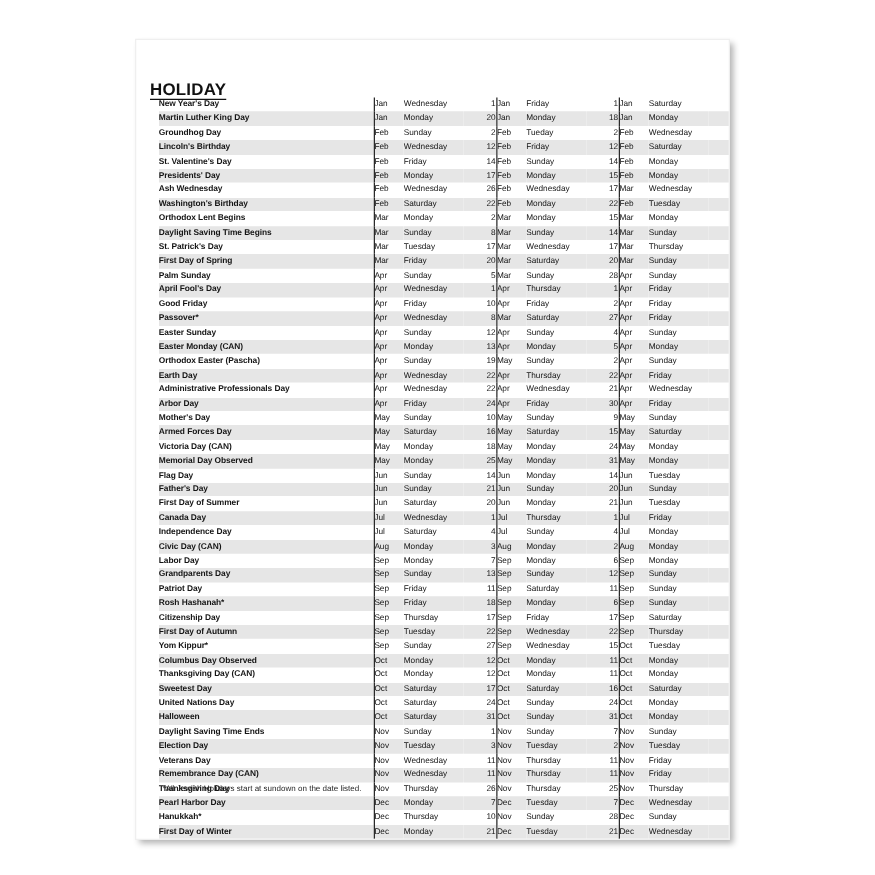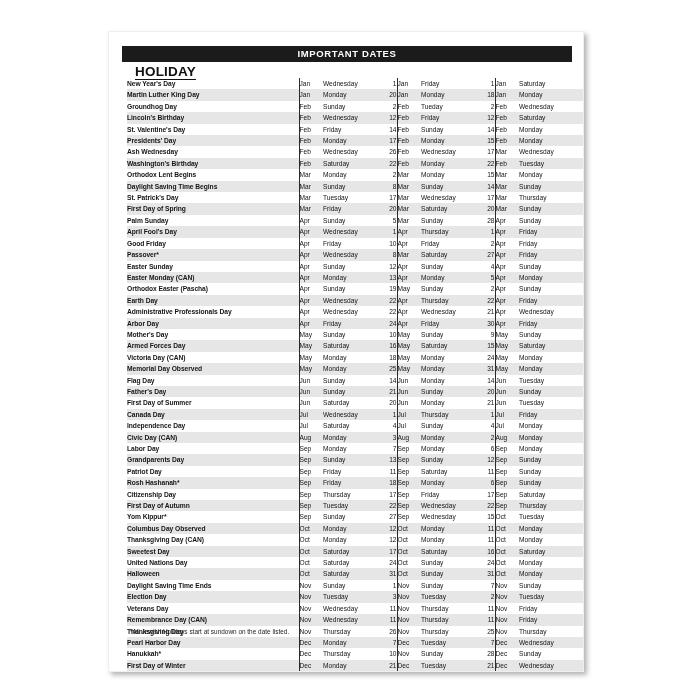--- a/index.html
+++ b/index.html
@@ -51,21 +51,21 @@
   #title-bar .title-text {
     font-size: 9.5px;
     font-weight: bold;
     letter-spacing: 0.6px;
     line-height: 1;
   }
 
   
   #holiday-heading {
     position: absolute;
-    left: 26px;
+    left: 11px;
     top: 33px;
     font-size: 13.5px;
     font-weight: bold;
     letter-spacing: 0.2px;
     color: #111111;
     border-bottom: 1.6px solid #111111;
     padding-bottom: 0px;
     line-height: 1.05;
   }
 
@@ -125,23 +125,20 @@
     letter-spacing: 0.02px;
   }
 </style>
 </head>
 <body>
 
 <div id="canvas">
 
   <div id="page">
 
-    <div id="title-bar">
-      <span class="title-text">IMPORTANT DATES</span>
-    </div>
 
     <div id="holiday-heading">HOLIDAY</div>
 
     <div id="table-wrap">
       <table class="dates">
         <colgroup>
           <col style="width:172px">
           <col style="width:24px">
           <col style="width:48px">
           <col style="width:26px">

